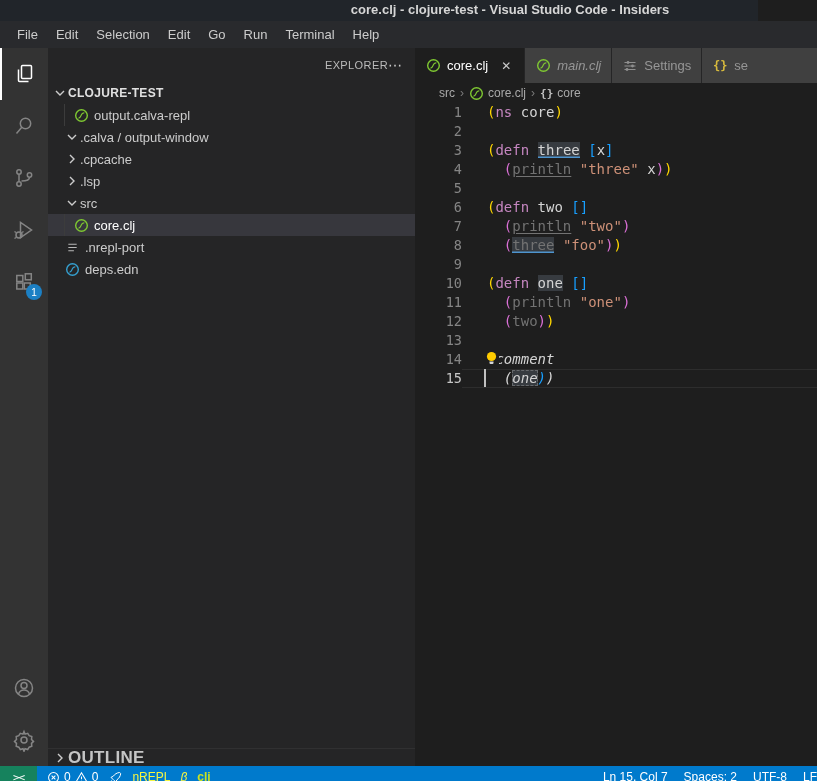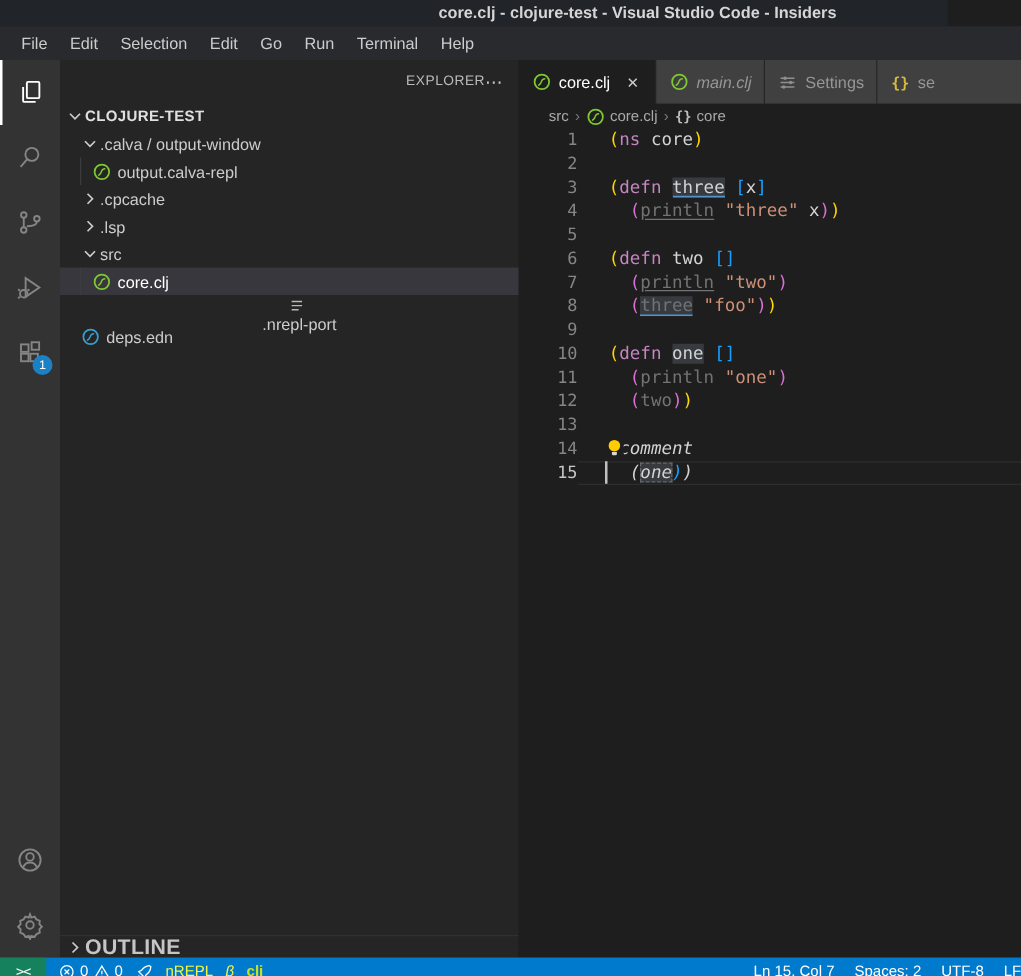--- a/index.html
+++ b/index.html
@@ -183,38 +183,38 @@
     </div>
     <div id="tree">
         <div class="tree-row root" style="padding-left: 4px;">
           <span class="twisty">
             <svg width="16" height="16" viewBox="0 0 16 16">
               <path d="M4 6l4 4 4-4" stroke="#cccccc" stroke-width="1.4" fill="none"></path>
             </svg>
           </span>
           <span class="label">CLOJURE-TEST</span>
         </div>
+        <div class="tree-row" style="padding-left: 25px;">
+          <div class="guide"></div>
+          <span class="ficon">
+            <svg width="15" height="15" viewBox="0 0 16 16">
+              <circle cx="8" cy="8" r="6.2" fill="none" stroke="#7fc832" stroke-width="1.5"></circle>
+              <path d="M4.8 10.8c1.8 0 2.2-1.7 2.8-3.1.6-1.5 1.3-2.6 3.4-2.4" fill="none" stroke="#7fc832" stroke-width="1.3"></path>
+            </svg>
+          </span>
+          <span class="label">output.calva-repl</span>
+        </div>
         <div class="tree-row" style="padding-left: 16px;">
           <span class="twisty">
             <svg width="16" height="16" viewBox="0 0 16 16">
               <path d="M4 6l4 4 4-4" stroke="#cccccc" stroke-width="1.4" fill="none"></path>
             </svg>
           </span>
           <span class="label">.calva / output-window</span>
         </div>
-        <div class="tree-row" style="padding-left: 25px;">
-          <div class="guide"></div>
-          <span class="ficon">
-            <svg width="15" height="15" viewBox="0 0 16 16">
-              <circle cx="8" cy="8" r="6.2" fill="none" stroke="#7fc832" stroke-width="1.5"></circle>
-              <path d="M4.8 10.8c1.8 0 2.2-1.7 2.8-3.1.6-1.5 1.3-2.6 3.4-2.4" fill="none" stroke="#7fc832" stroke-width="1.3"></path>
-            </svg>
-          </span>
-          <span class="label">output.calva-repl</span>
-        </div>
         <div class="tree-row" style="padding-left: 16px;">
           <span class="twisty">
             <svg width="16" height="16" viewBox="0 0 16 16">
               <path d="M6 4l4 4-4 4" stroke="#cccccc" stroke-width="1.4" fill="none"></path>
             </svg>
           </span>
           <span class="label">.cpcache</span>
         </div>
         <div class="tree-row" style="padding-left: 16px;">
           <span class="twisty">
@@ -235,21 +235,21 @@
         <div class="tree-row selected" style="padding-left: 25px;">
           <div class="guide"></div>
           <span class="ficon">
             <svg width="15" height="15" viewBox="0 0 16 16">
               <circle cx="8" cy="8" r="6.2" fill="none" stroke="#7fc832" stroke-width="1.5"></circle>
               <path d="M4.8 10.8c1.8 0 2.2-1.7 2.8-3.1.6-1.5 1.3-2.6 3.4-2.4" fill="none" stroke="#7fc832" stroke-width="1.3"></path>
             </svg>
           </span>
           <span class="label">core.clj</span>
         </div>
-        <div class="tree-row" style="padding-left: 16px; flex-direction: column;">
+        <div class="tree-row" style="padding-left: 16px;">
           <span class="ficon">
             <svg width="13" height="13" viewBox="0 0 14 14">
               <path d="M2.5 3.5h9M2.5 7h9M2.5 10.5h6" stroke="#b8b8b8" stroke-width="1.2"></path>
             </svg>
           </span>
           <span class="label">.nrepl-port</span>
         </div>
         <div class="tree-row" style="padding-left: 16px;">
           <span class="ficon">
             <svg width="15" height="15" viewBox="0 0 16 16">

